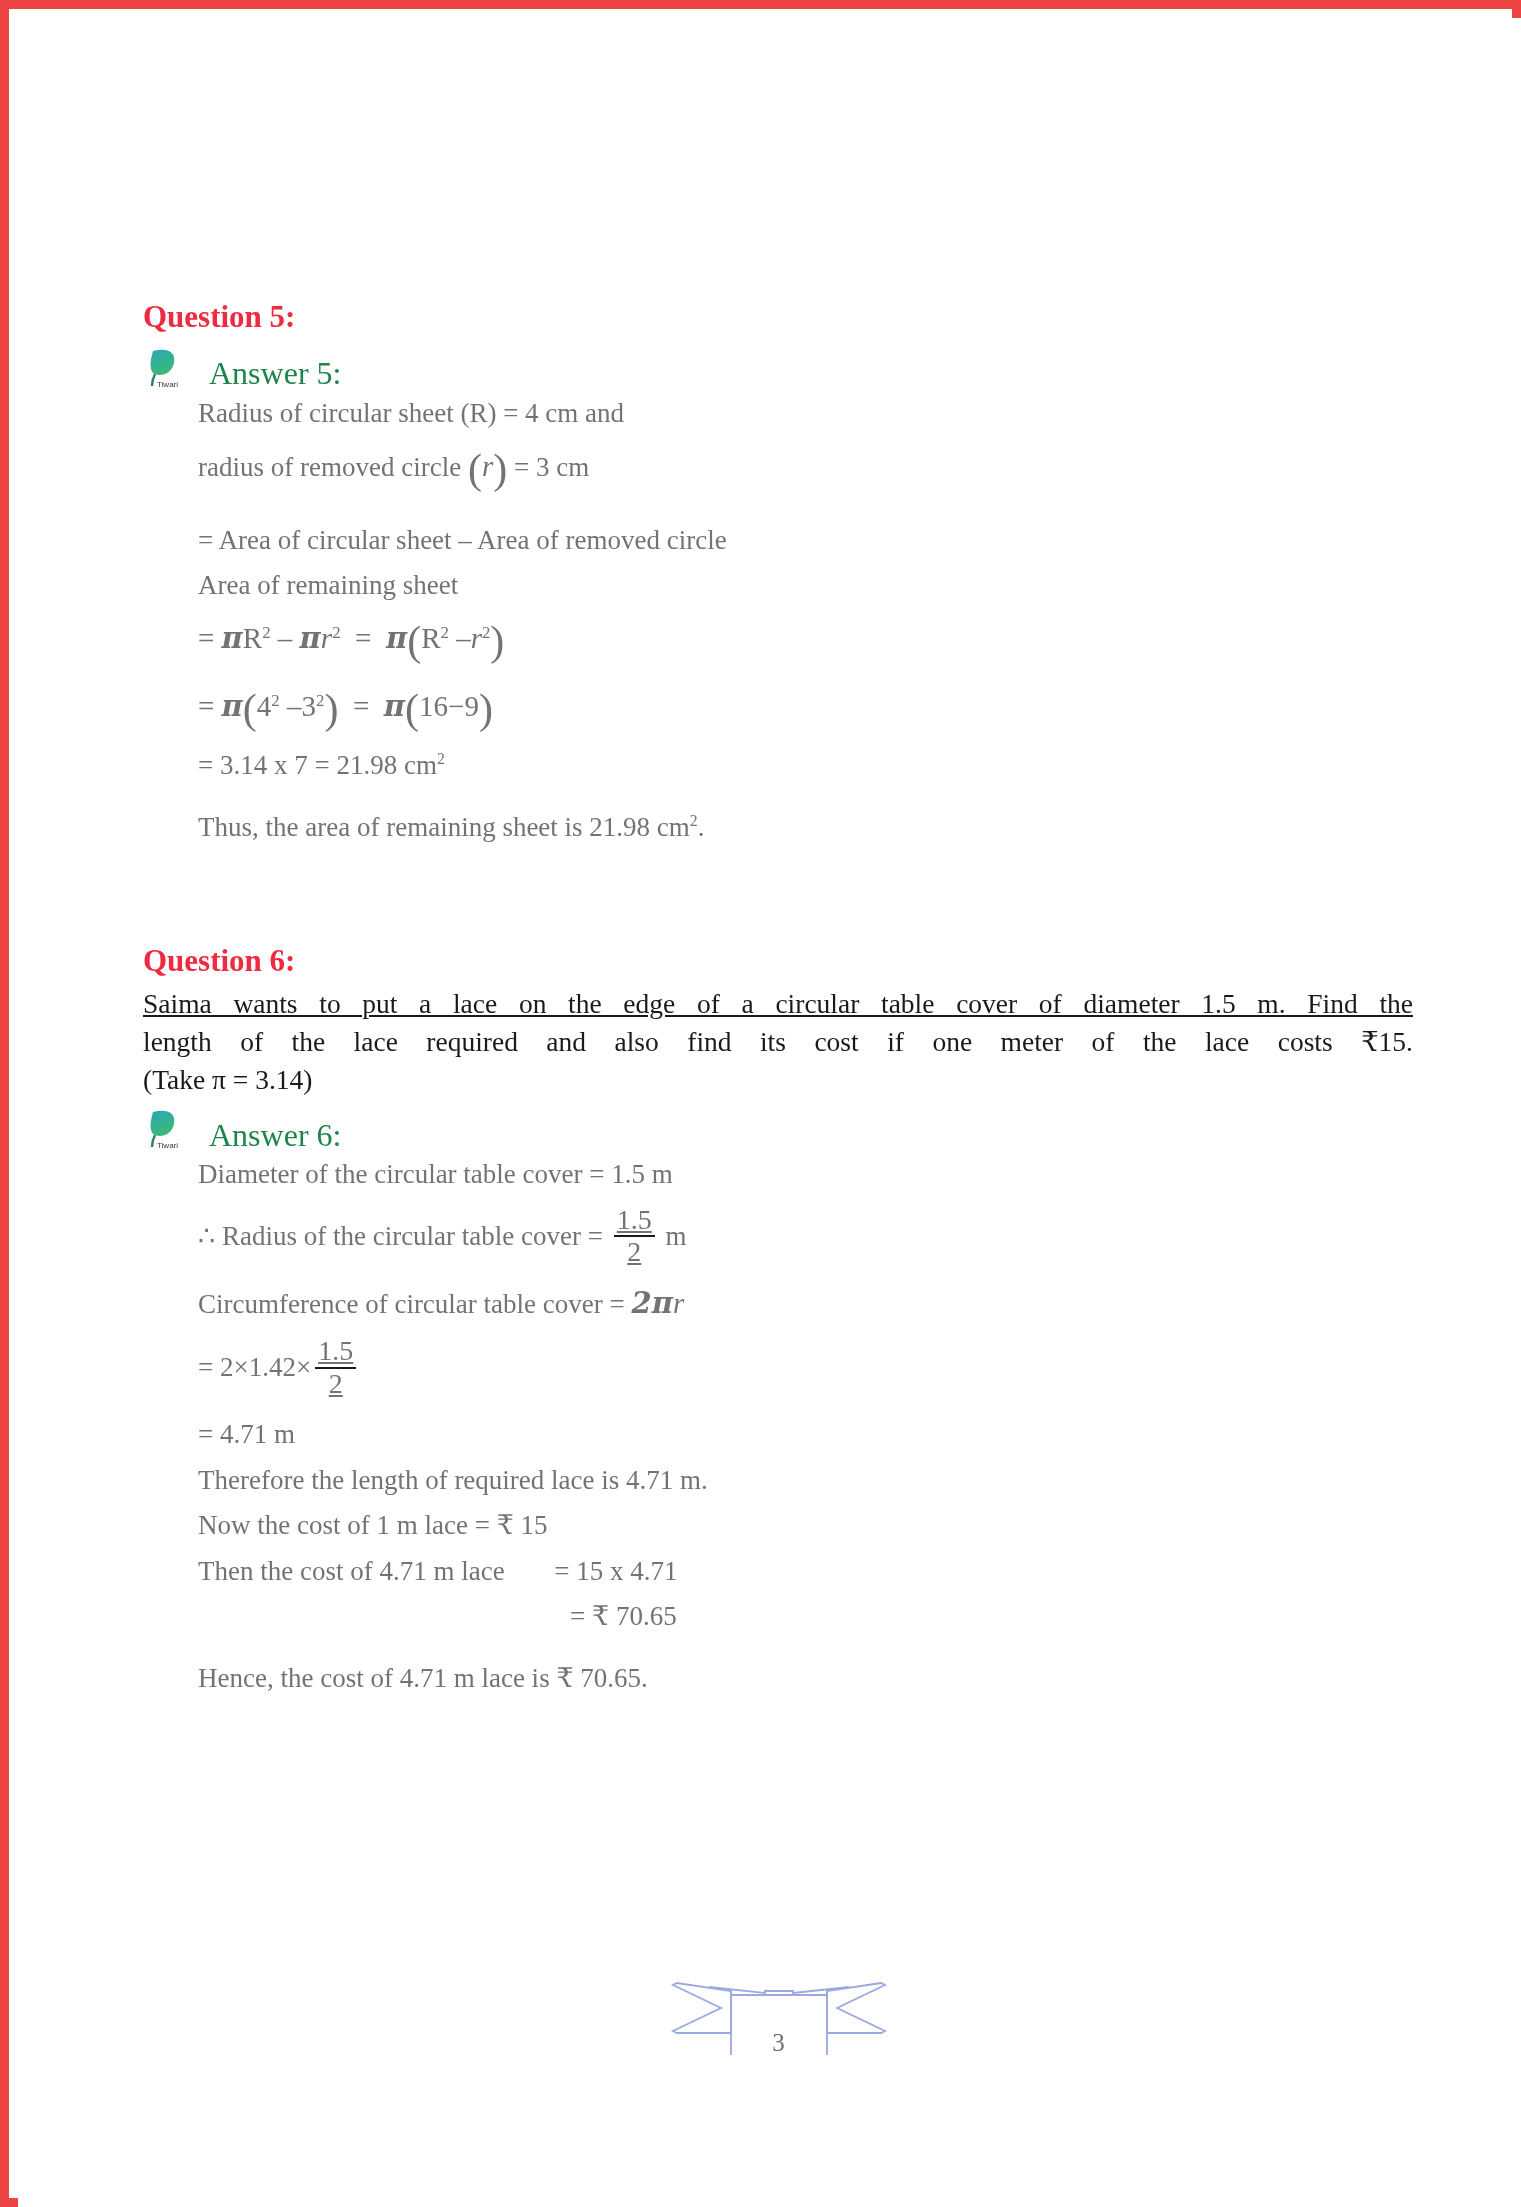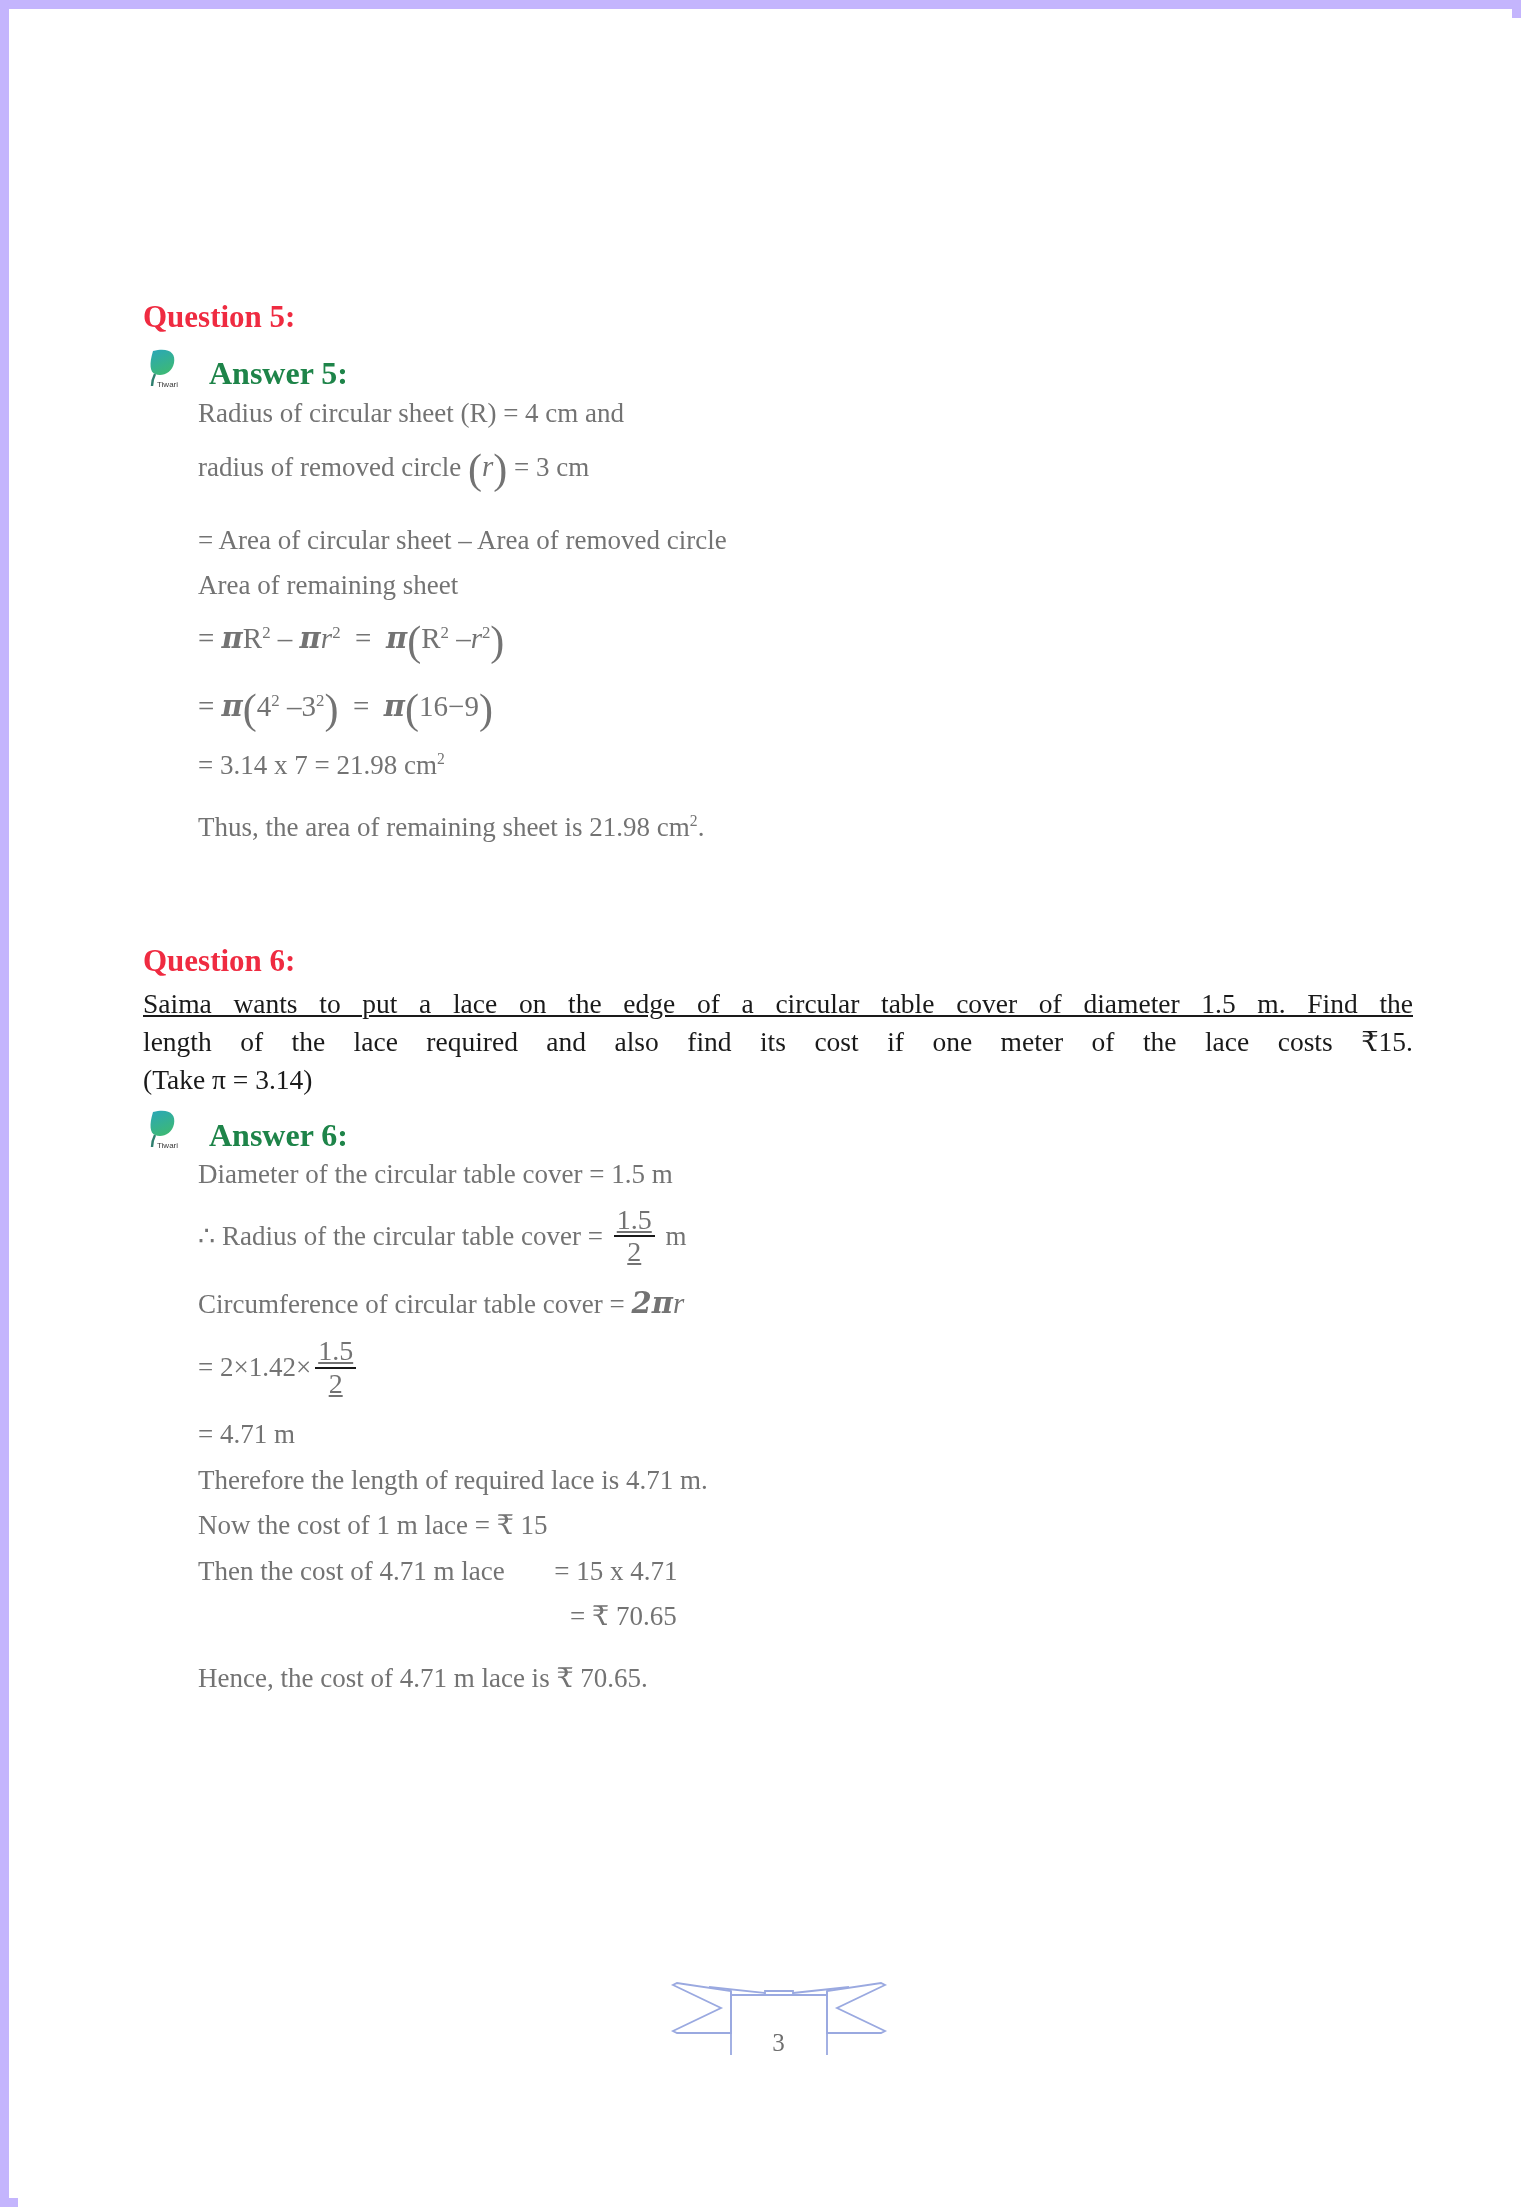--- a/index.html
+++ b/index.html
@@ -13,21 +13,21 @@
     position: relative;
     font-family: "Liberation Serif", "DejaVu Serif", serif;
     overflow: hidden;
   }
   .page-frame {
     position: absolute;
     left: 0; top: 0;
     width: 1521px;
     height: 2207px;
     box-sizing: border-box;
-    border: 9px solid #c4b5fd;
+    border: 9px solid #ef4444;
     background: #ffffff;
   }
   .sheet {
     position: absolute;
     left: 9px; top: 9px;
     width: 1503px;
     height: 2189px;
     background: #ffffff;
   }
   .content {
@@ -58,21 +58,21 @@
   }
   .leaf-logo {
     width: 46px;
     height: 42px;
     position: relative;
     flex: 0 0 auto;
     display: block;
   }
   .ans-heading {
     color: #1e8449;
-    font-weight: bold;
+    font-weight: normal;
     font-size: 32px;
     line-height: 1.05;
     position: relative;
     top: 2px;
   }
   .ans-body {
     font-size: 27px;
     color: #737373;
     line-height: 1.46;
     padding-left: 55px;

